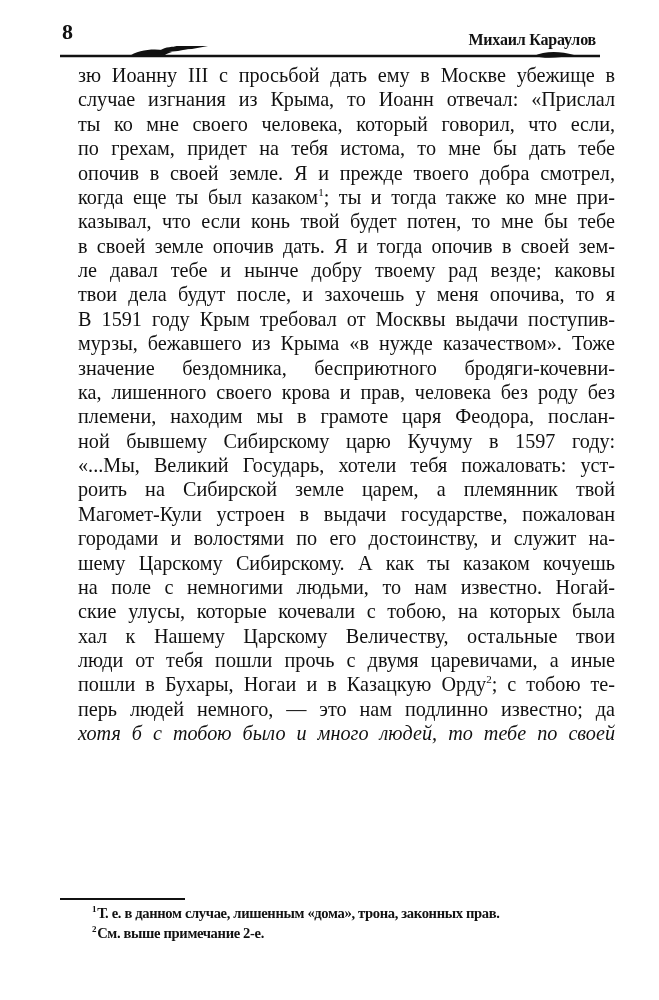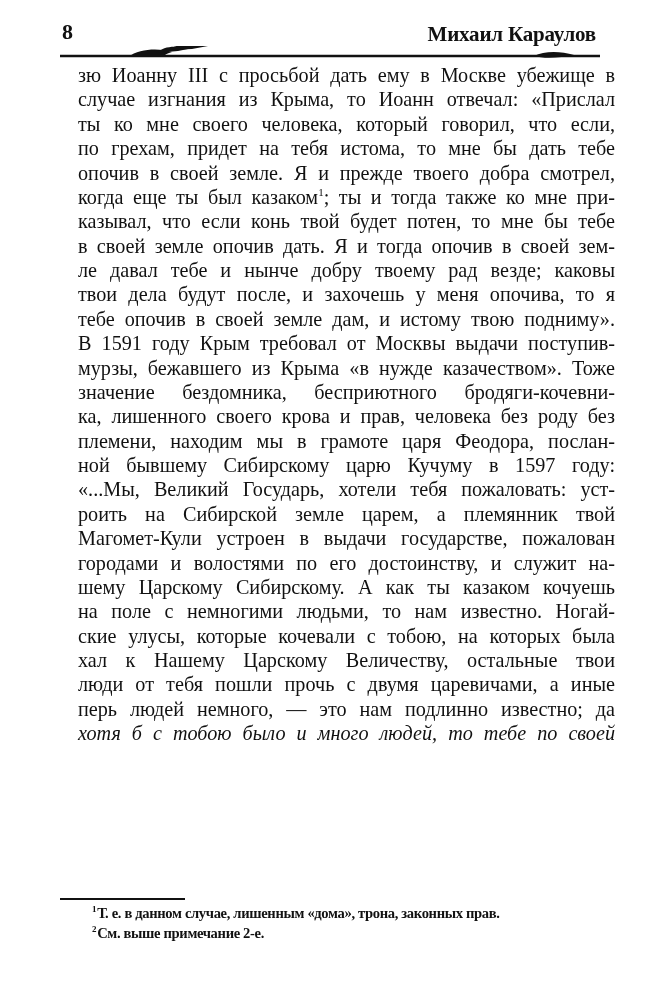--- a/index.html
+++ b/index.html
@@ -31,22 +31,22 @@
       position: absolute;
       left: 2px;
       top: 2px;
       font-size: 22px;
       font-weight: bold;
       line-height: 24px;
     }
     .author-name {
       position: absolute;
       right: 4px;
-      top: 6px;
-      font-size: 21px;
+      top: 12px;
+      font-size: 16px;
       font-weight: bold;
       line-height: 20px;
       letter-spacing: -0.2px;
     }
     .head-rule {
       position: absolute;
       left: 0;
       top: 28px;
       width: 540px;
       height: 16px;
@@ -130,36 +130,36 @@
     <span class="line">зю Иоанну III с просьбой дать ему в Москве убежище в</span>
     <span class="line">случае изгнания из Крыма, то Иоанн отвечал: «Прислал</span>
     <span class="line">ты ко мне своего человека, который говорил, что если,</span>
     <span class="line">по грехам, придет на тебя истома, то мне бы дать тебе</span>
     <span class="line">опочив в своей земле. Я и прежде твоего добра смотрел,</span>
     <span class="line"><span>когда еще ты был казаком</span><sup class="fn">1</sup><span>; ты и тогда также ко мне при-</span></span>
     <span class="line">казывал, что если конь твой будет потен, то мне бы тебе</span>
     <span class="line">в своей земле опочив дать. Я и тогда опочив в своей зем-</span>
     <span class="line">ле давал тебе и нынче добру твоему рад везде; каковы</span>
     <span class="line">твои дела будут после, и захочешь у меня опочива, то я</span>
-    <span class="line">тебе опочив в своей земле дам, и истому твою подниму».</span>
     <span class="line">В 1591 году Крым требовал от Москвы выдачи поступив-</span>
     <span class="line">мурзы, бежавшего из Крыма «в нужде казачеством». Тоже</span>
     <span class="line">значение бездомника, бесприютного бродяги-кочевни-</span>
     <span class="line">ка, лишенного своего крова и прав, человека без роду без</span>
     <span class="line">племени, находим мы в грамоте царя Феодора, послан-</span>
     <span class="line">ной бывшему Сибирскому царю Кучуму в 1597 году:</span>
     <span class="line">«...Мы, Великий Государь, хотели тебя пожаловать: уст-</span>
     <span class="line">роить на Сибирской земле царем, а племянник твой</span>
     <span class="line">Магомет-Кули устроен в выдачи государстве, пожалован</span>
     <span class="line">городами и волостями по его достоинству, и служит на-</span>
     <span class="line">шему Царскому Сибирскому. А как ты казаком кочуешь</span>
     <span class="line">на поле с немногими людьми, то нам известно. Ногай-</span>
     <span class="line">ские улусы, которые кочевали с тобою, на которых была</span>
     <span class="line">хал к Нашему Царскому Величеству, остальные твои</span>
     <span class="line">люди от тебя пошли прочь с двумя царевичами, а иные</span>
+    <span class="line"><span>пошли в Бухары, Ногаи и в Казацкую Орду</span><sup class="fn">2</sup><span>; с тобою те-</span></span>
     <span class="line">перь людей немного, — это нам подлинно известно; да</span>
     <span class="line last">хотя б с тобою было и много людей, то тебе по своей</span>
   </div>
 
   <div class="footnote-rule"></div>
 
   <div class="footnotes">
     <span class="footnote"><sup>1</sup><span>Т. е. в данном случае, лишенным «дома», трона, законных прав.</span></span>
     <span class="footnote"><sup>2</sup><span>См. выше примечание 2-е.</span></span>
   </div>

